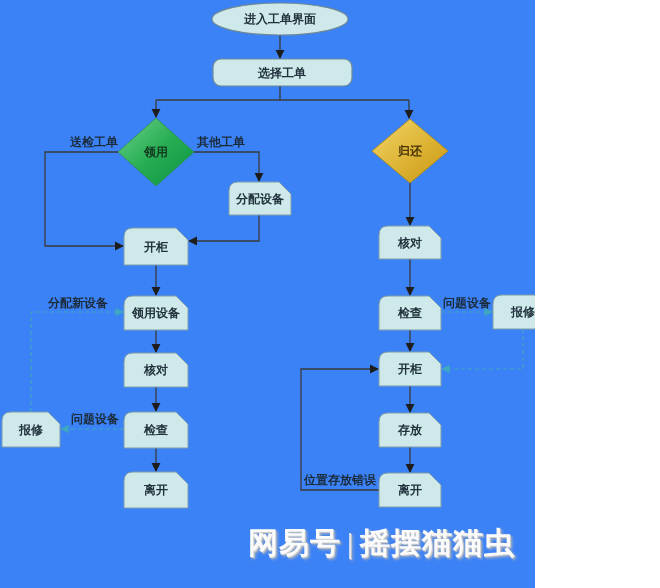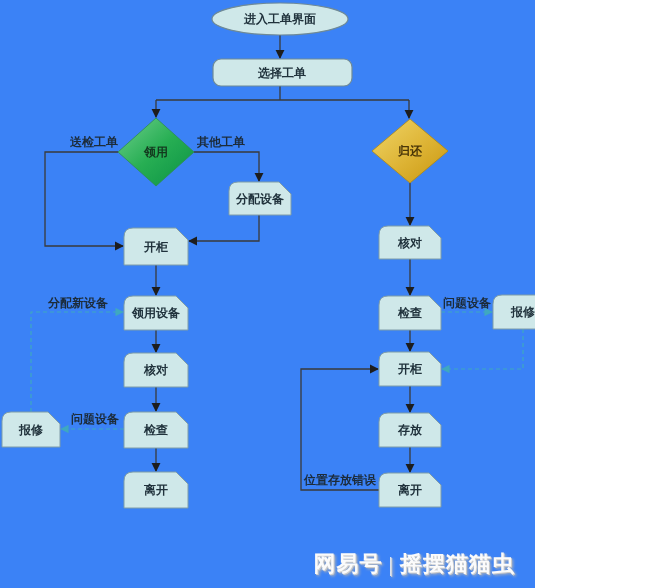--- a/index.html
+++ b/index.html
@@ -60,23 +60,23 @@
     stroke-width: 1.3;
   }
   .dashed-edge {
     fill: none;
     stroke: #3fa8c0;
     stroke-width: 1.2;
     stroke-dasharray: 4 3;
   }
   .watermark {
     position: absolute;
-    top: 549px;
+    top: 523px;
     right: 20px;
-    font-size: 22px;
+    font-size: 30px;
     font-weight: bold;
     letter-spacing: 1px;
     color: #fbfbfb;
     text-shadow: 1px 1px 0 #cccccc, 2px 2px 3px #b5b5b5;
     white-space: nowrap;
     user-select: none;
   }
   .watermark .sep {
     font-weight: normal;
     margin: 0 6px;

